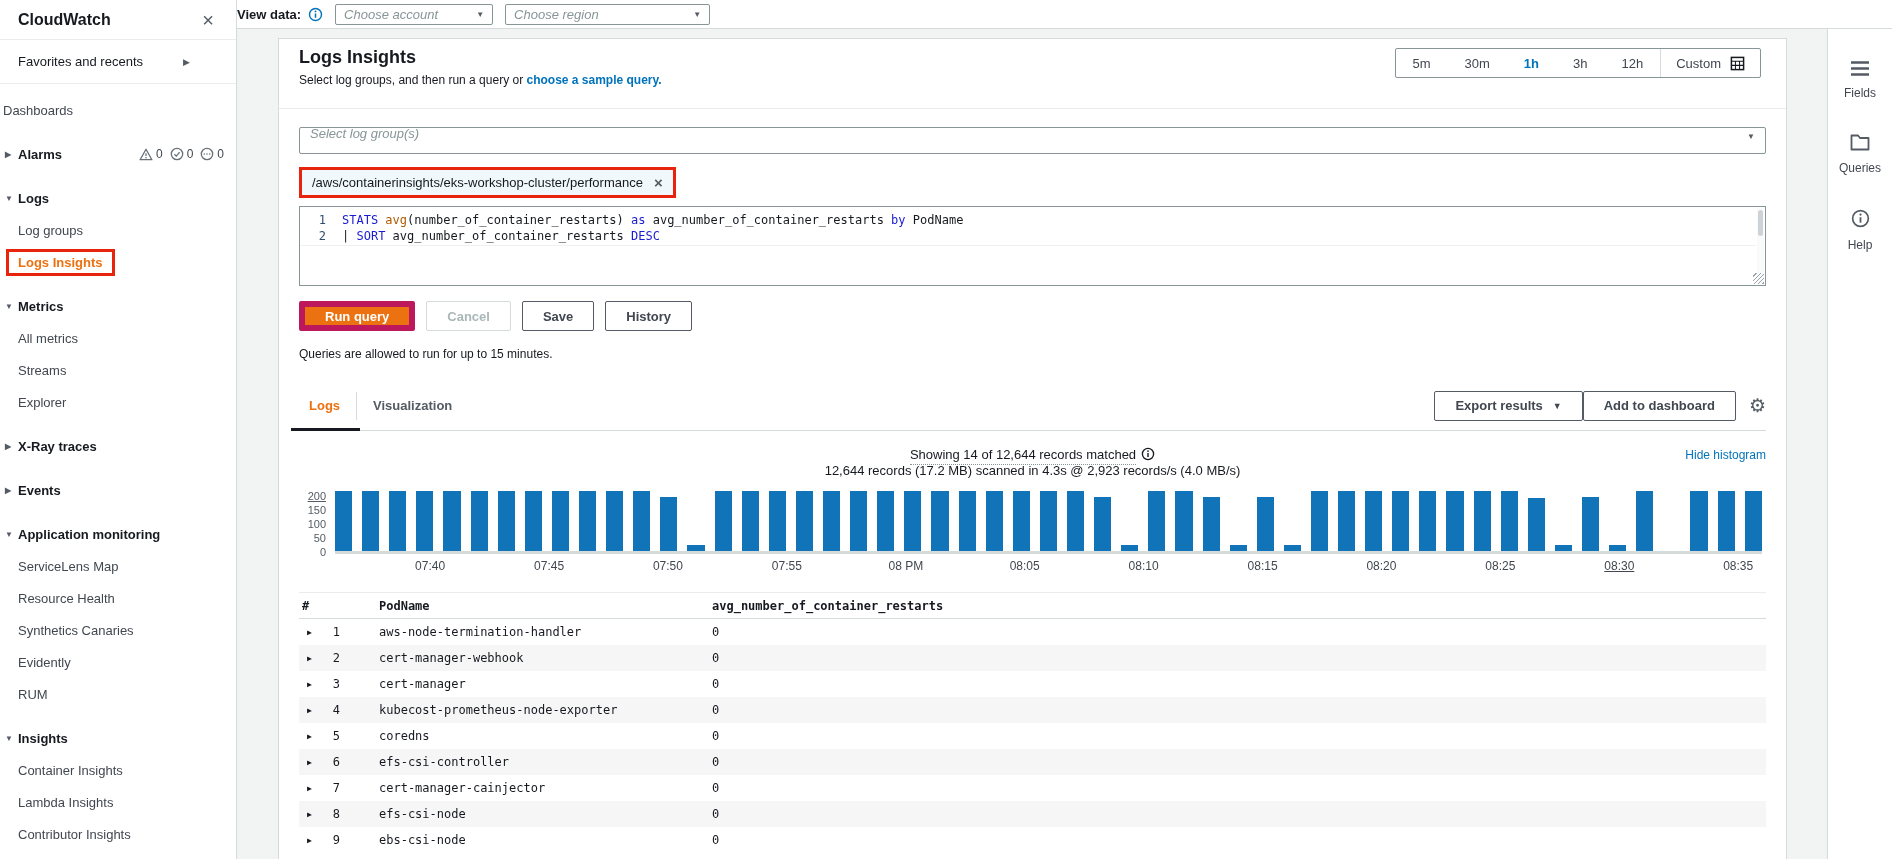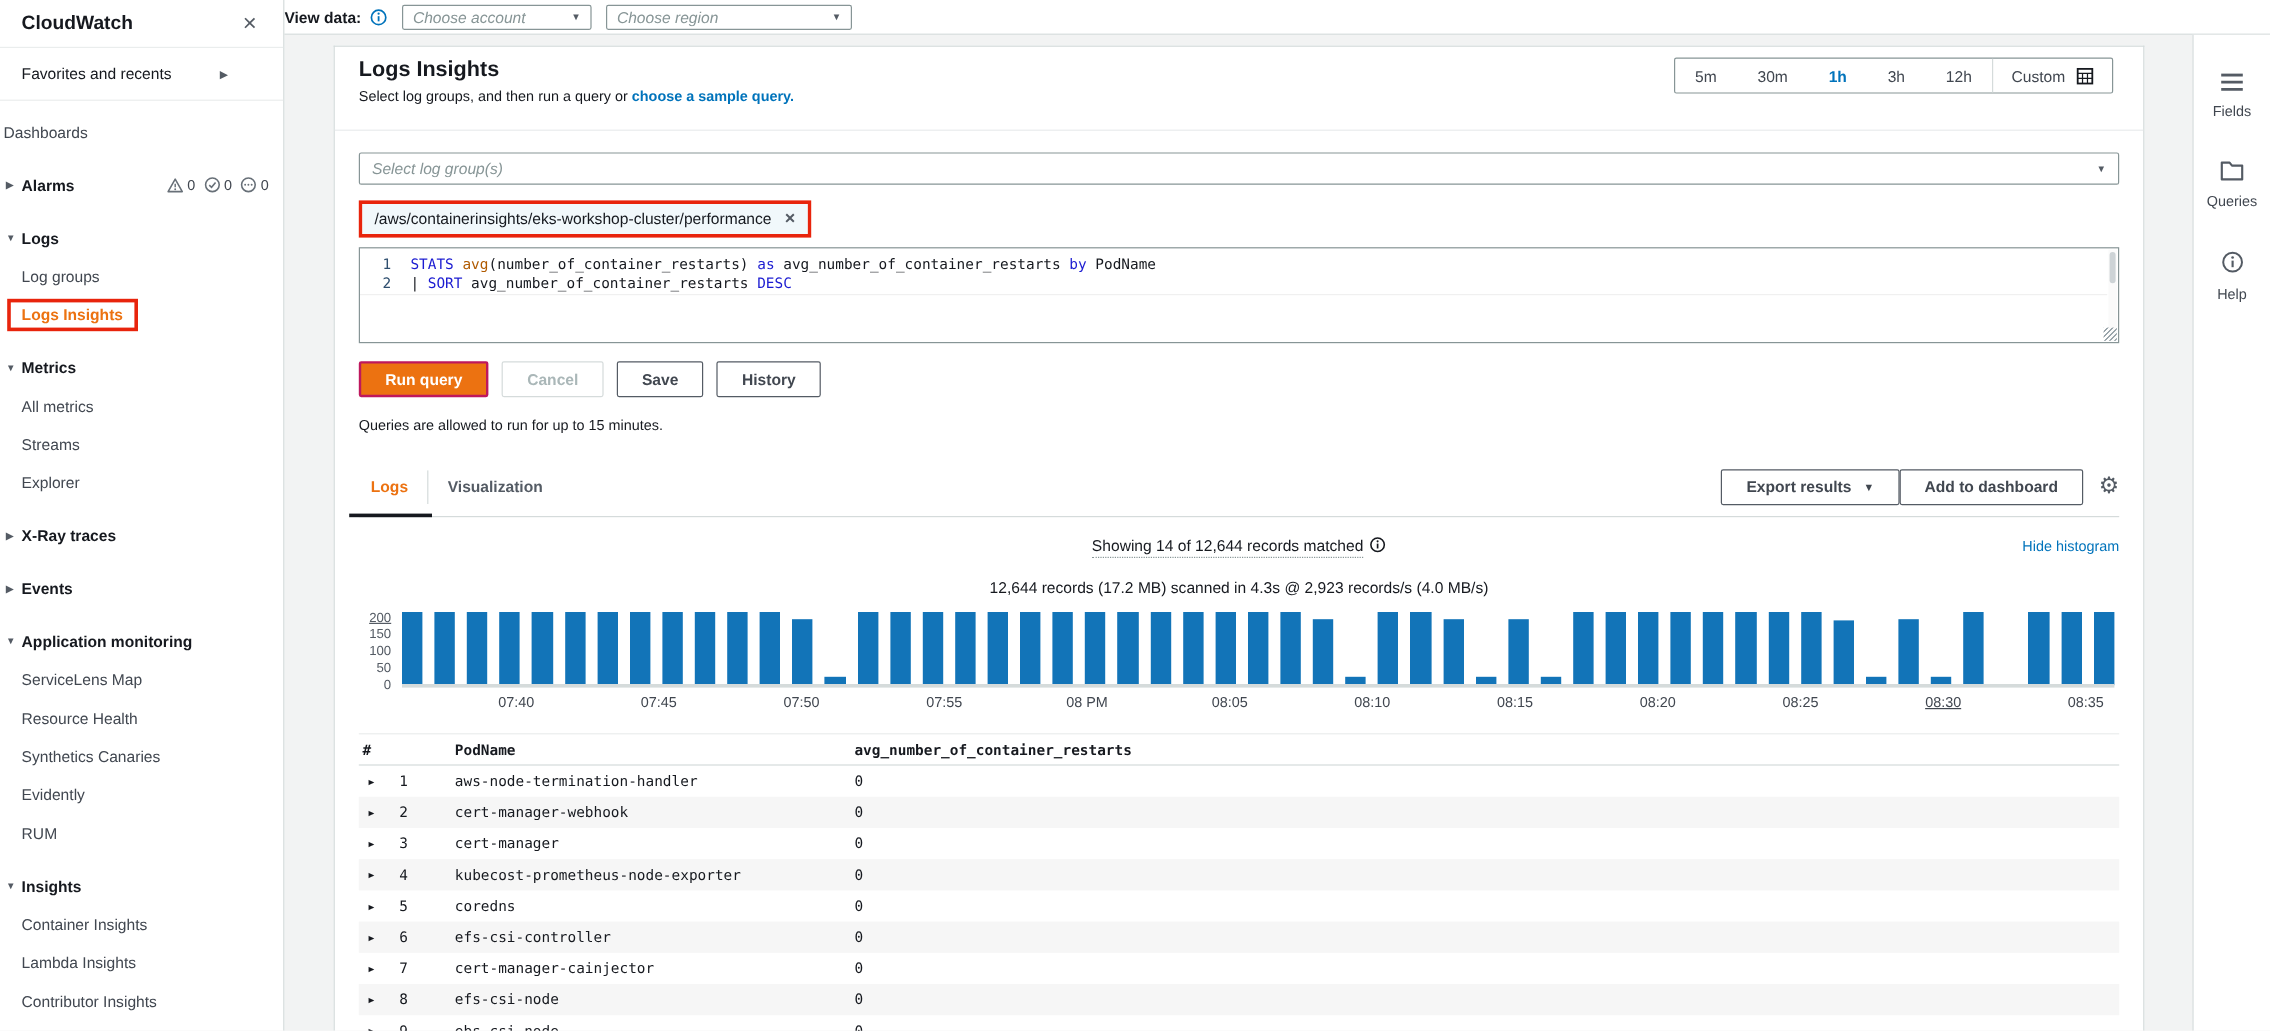--- a/index.html
+++ b/index.html
@@ -43,60 +43,60 @@
   .page-title{font-size:18px;font-weight:bold}
   .subtitle{font-size:12px;margin-top:5px}
   .subtitle .link{color:#0073bb;font-weight:bold;cursor:pointer}
   .time-control{position:absolute;right:25px;top:9px;height:30px;border:1px solid #879596;
                 border-radius:2px;display:flex;align-items:center;background:#fff}
   .tr-seg{padding:0 17px;font-size:13px;color:#414750;cursor:pointer}
   .tr-seg.sel{color:#0073bb;font-weight:bold}
   .tr-div{width:1px;height:28px;background:#d5dbdb}
   .tr-custom{display:flex;align-items:center;gap:9px;padding:0 15px;font-size:13px;color:#414750;cursor:pointer}
   .card-body{padding:18px 20px 0}
-  .lg-select{height:27px;border:1px solid #879596;border-radius:2px;display:flex;align-items:center;
-             padding:0 10px;font-size:13px;cursor:pointer}
+  .lg-select{height:27px;border:1px solid #879596;border-radius:2px;display:flex;align-items:flex-end;
+             padding:12px 10px;font-size:13px;cursor:pointer}
   .tag-row{margin-top:13px}
   .red-box-tag{display:inline-flex;border:3px solid #e8240c}
   .lg-tag{display:inline-flex;align-items:center;height:25px;background:#f1f8fb;padding:0 10px;font-size:13px}
   .tag-x{margin-left:11px;color:#545b64;font-size:15px;font-weight:bold;cursor:pointer}
   .editor{margin-top:8px;height:80px;border:1px solid #879596;position:relative;background:#fff;
           font-family:"DejaVu Sans Mono",monospace;font-size:12px;padding-top:5px}
   .q-row{display:flex;line-height:16px}
   .q-num{width:26px;text-align:right;color:#2f4f6f;flex:none;margin-right:16px}
   .q-code{white-space:pre}
   .tok-kw{color:#1b1bd1}.tok-fn{color:#b05a00}.tok-pl{color:#16191f}
   .editor-split{position:absolute;left:0;right:9px;top:38px;border-top:1px solid #f0f0f0}
   .ed-scroll{position:absolute;right:1px;top:1px;bottom:1px;width:7px;background:#fafafa}
   .ed-handle{position:absolute;right:2px;top:3px;width:5px;height:26px;background:#cdd3d6;border-radius:3px}
   .ed-grip{position:absolute;right:1px;bottom:1px;width:11px;height:11px;
            background:repeating-linear-gradient(135deg,transparent 0 2px,#9aa5ab 2px 3px)}
   .btn-row{margin-top:15px;display:flex;gap:11px;align-items:center}
   .btn{height:30px;padding:0 20px;font-size:13px;font-weight:bold;border-radius:2px;display:flex;
        align-items:center;background:#fff;cursor:pointer;white-space:nowrap}
-  .btn.primary{background:#ec7211;border:2px solid #be185d;color:#fff}
+  .btn.primary{background:#ec7211;border:6px solid #be185d;color:#fff}
   .btn.disabled{border:1px solid #d5dbdb;color:#aab7b8;cursor:default}
   .btn.normal{border:1px solid #545b64;color:#414750}
   .limit-note{margin-top:16px;font-size:12px}
   .tabs-row{margin-top:20px;position:relative;height:50px;border-bottom:1px solid #d5dbdb;
             display:flex;align-items:center}
   .tab{font-size:13px;font-weight:bold;color:#545b64;padding:0 16px;height:100%;display:flex;
        align-items:center;position:relative;cursor:pointer}
   .tab.first{padding-left:10px}
   .tab.active{color:#ec7211}
   .tab.active::after{content:'';position:absolute;left:-8px;right:-4px;bottom:-1px;height:3px;background:#16191f}
   .tab-div{width:1px;height:28px;background:#d5dbdb}
   .result-actions{margin-left:auto;display:flex;align-items:center}
   .x-caret{margin-left:10px;font-size:9px}
   .gear{font-size:19px;color:#545b64;margin-left:13px;cursor:pointer;line-height:1}
   .results-head{position:relative;margin-top:16px;text-align:center}
   .status1{font-size:13px}
   .status1 .dotted{border-bottom:1px dotted #879596;padding-bottom:2px}
   .status1 .st-info{display:inline-flex;vertical-align:-2px;margin-left:5px}
-  .status2{font-size:13px;margin-top:20px}
+  .status2{font-size:13px;margin-top:1px}
   .hide-link{position:absolute;right:0;top:1px;font-size:12px;color:#0073bb;cursor:pointer}
   
   .hist{position:relative;margin-top:12px;height:88px}
   .hist-plot{position:absolute;left:36px;right:4px;top:0;height:62px}
   .bars{position:absolute;left:0;right:0;top:0;bottom:0;display:flex;align-items:flex-end;gap:10px}
   .bar{flex:1;background:#1274b8;cursor:pointer}
   .bar.empty{background:transparent;cursor:default}
   .hist-base{position:absolute;left:36px;right:4px;top:61px;height:3px;background:#d5dbdb}
   .ylabs{position:absolute;left:0;top:0;width:30px;height:62px;font-size:11px;color:#545b64}
   .y-lab{position:absolute;right:3px}

